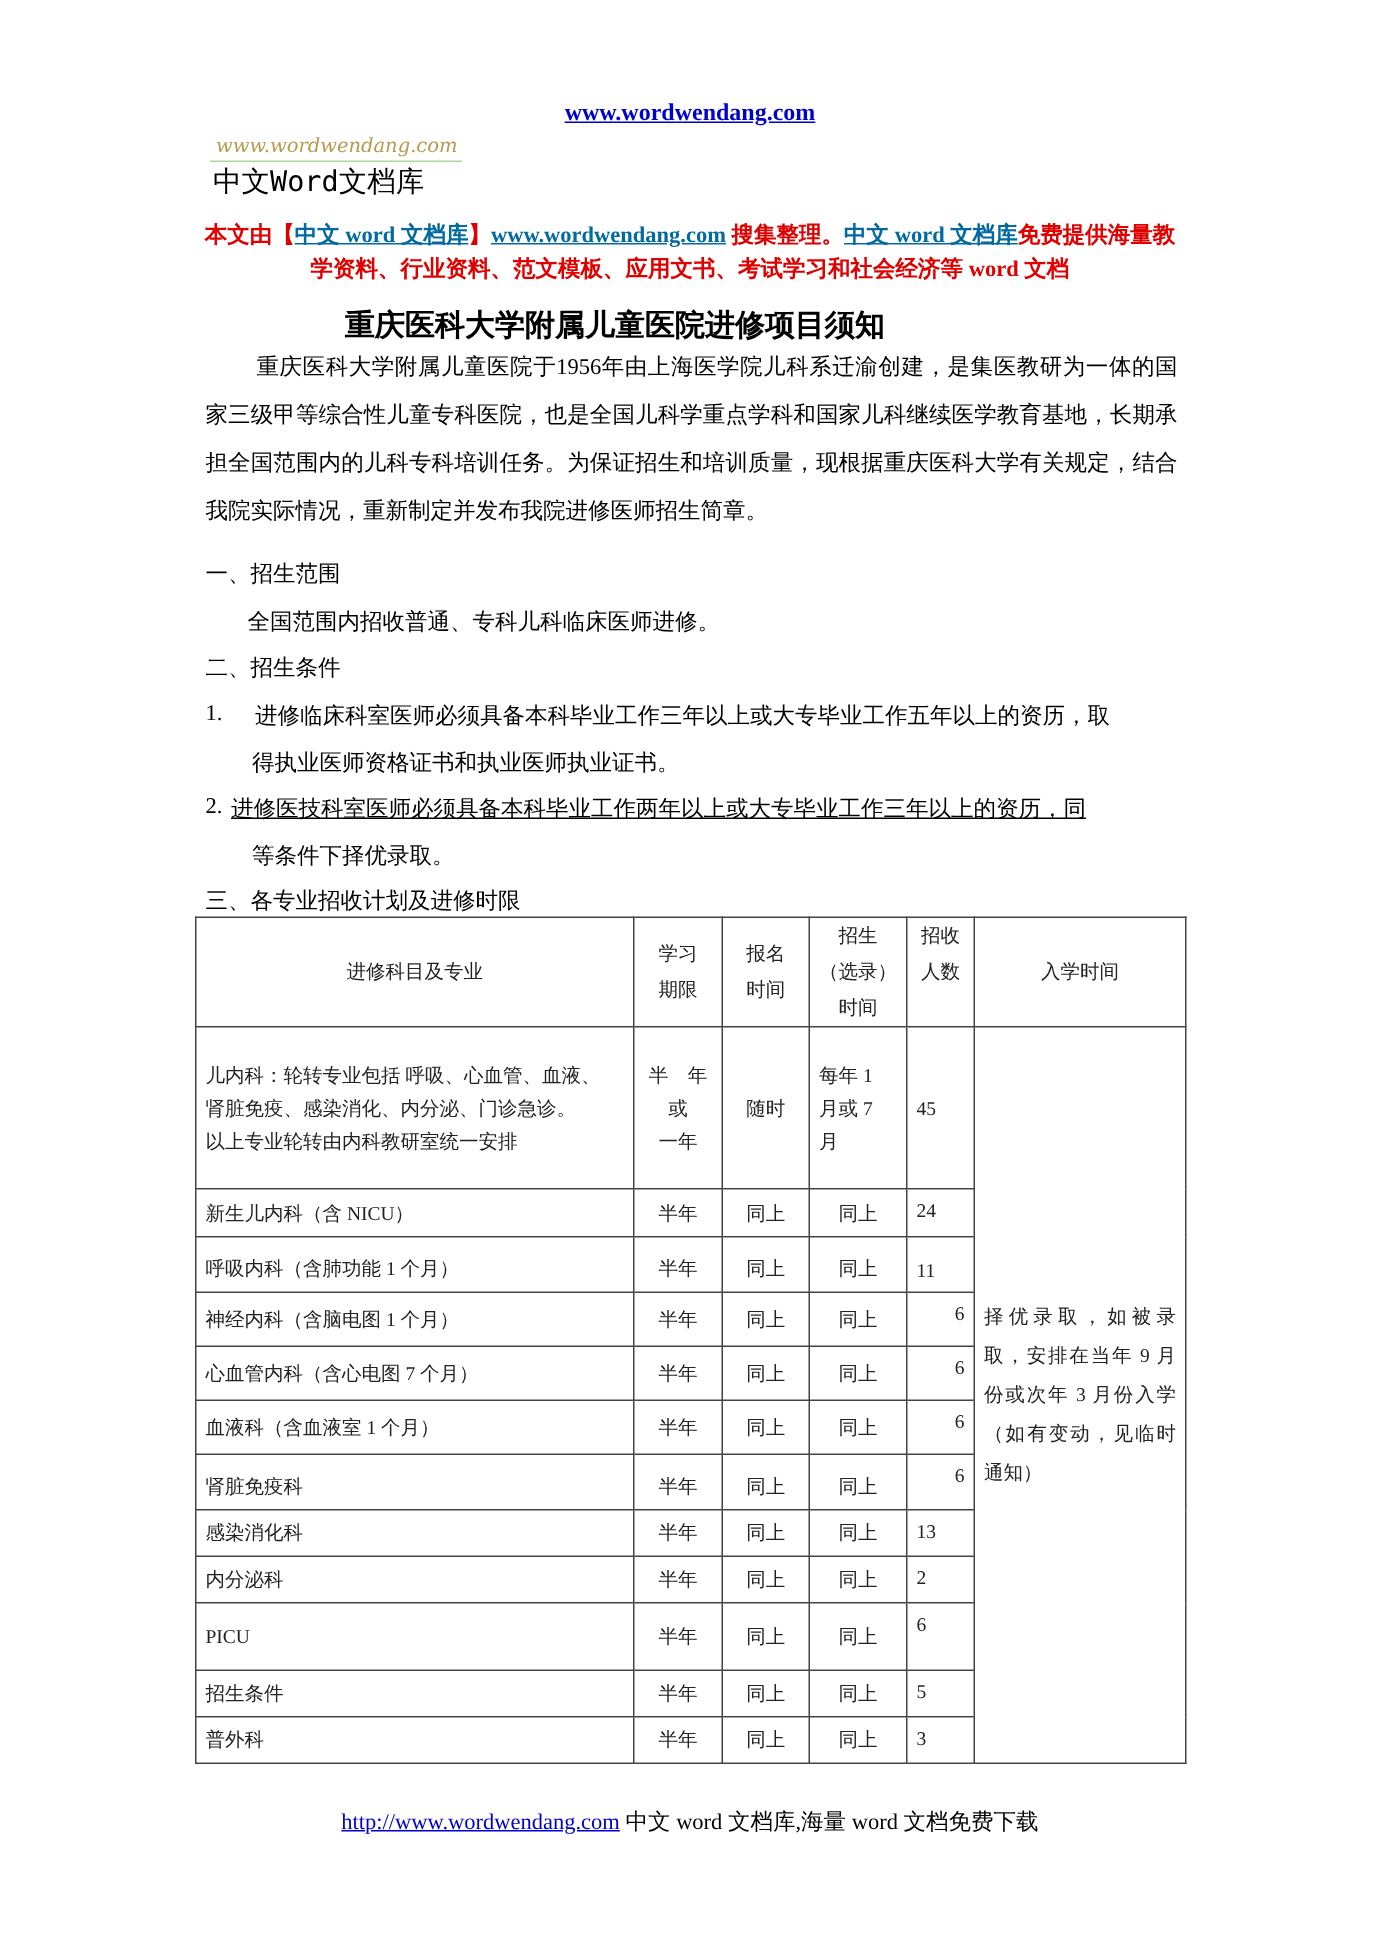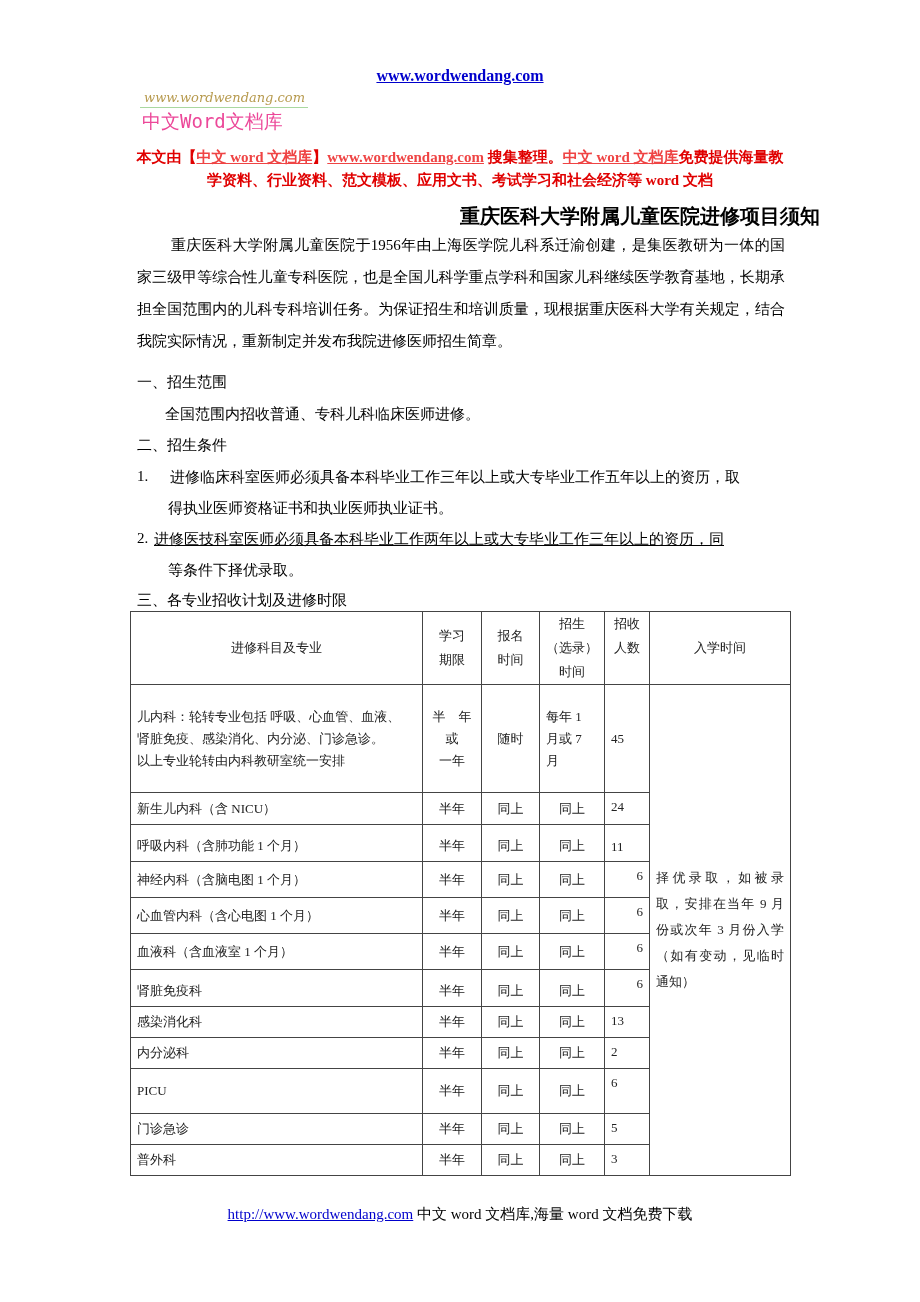--- a/index.html
+++ b/index.html
@@ -4,25 +4,25 @@
   <style>
     html, body { margin: 0; padding: 0; background: #ffffff; }
     body { width: 920px; height: 1302px; position: relative; overflow: hidden;
            font-family: "Liberation Serif", "DejaVu Serif", serif; color: #000; }
     a { color: #0000cc; text-decoration: underline; }
     .top-url { position: absolute; top: 67px; left: 0; width: 920px; text-align: center;
                font-weight: bold; font-size: 16px; }
     .logo { position: absolute; left: 140px; top: 89px; width: 168px; height: 52px; }
     .logo-top { font-family: "DejaVu Serif", serif; font-style: italic; font-size: 13px; color: #b79a4e;
                 letter-spacing: 0px; border-bottom: 1px solid #a9d8a0; line-height: 18px; height: 18px; padding-left: 4px; }
-    .logo-bot { font-family: "DejaVu Sans Mono", monospace; font-size: 19px; color: #ec4899; line-height: 26px; padding-left: 2px; }
+    .logo-bot { font-family: "DejaVu Sans Mono", monospace; font-size: 19px; color: #000000; line-height: 26px; padding-left: 2px; }
     .promo { position: absolute; left: 132px; top: 146px; width: 656px; text-align: center;
              color: #e00000; font-weight: bold; font-size: 15px; line-height: 23px; }
-    .promo a { color: #ef4444; }
-    .title { position: absolute; top: 203px; left: 0; width: 820px; text-align: right;
+    .promo a { color: #0369a1; }
+    .title { position: absolute; top: 203px; left: 0; width: 820px; text-align: center;
              font-family: "DejaVu Sans", sans-serif; font-weight: bold; font-size: 20px; }
     .para { position: absolute; left: 137px; width: 648px; font-size: 15px; line-height: 32px; text-align: justify; }
     .intro { top: 229px; text-indent: 34px; }
     .h { position: absolute; left: 137px; font-family: "DejaVu Sans", sans-serif; font-weight: normal; font-size: 15px; }
     .line { position: absolute; font-size: 15px; }
     .num { position: absolute; left: 137px; font-size: 15px; }
     table.plan { position: absolute; left: 130px; top: 611px; width: 660px; border-collapse: collapse;
                  font-size: 13px; table-layout: fixed; }
     table.plan td, table.plan th { border: 1px solid #444; padding: 0 6px; font-weight: normal; }
     table.plan th { text-align: center; line-height: 24px; color: #222; }
@@ -136,21 +136,21 @@
     <td style="vertical-align:bottom; padding-bottom:6px;">11</td>
   </tr>
   <tr style="height:36px;">
     <td>神经内科（含脑电图 1 个月）</td>
     <td class="c">半年</td>
     <td class="c">同上</td>
     <td class="c">同上</td>
     <td class="cnt right">6</td>
   </tr>
   <tr style="height:36px;">
-    <td>心血管内科（含心电图 1 个月）</td>
+    <td>心血管内科（含心电图 7 个月）</td>
     <td class="c">半年</td>
     <td class="c">同上</td>
     <td class="c">同上</td>
     <td class="cnt right">6</td>
   </tr>
   <tr style="height:36px;">
     <td>血液科（含血液室 1 个月）</td>
     <td class="c">半年</td>
     <td class="c">同上</td>
     <td class="c">同上</td>
@@ -178,21 +178,21 @@
     <td class="cnt">2</td>
   </tr>
   <tr style="height:45px;">
     <td>PICU</td>
     <td class="c">半年</td>
     <td class="c">同上</td>
     <td class="c">同上</td>
     <td class="cnt">6</td>
   </tr>
   <tr style="height:31px;">
-    <td>门诊急诊</td>
+    <td>招生条件</td>
     <td class="c">半年</td>
     <td class="c">同上</td>
     <td class="c">同上</td>
     <td class="cnt">5</td>
   </tr>
   <tr style="height:31px;">
     <td>普外科</td>
     <td class="c">半年</td>
     <td class="c">同上</td>
     <td class="c">同上</td>

